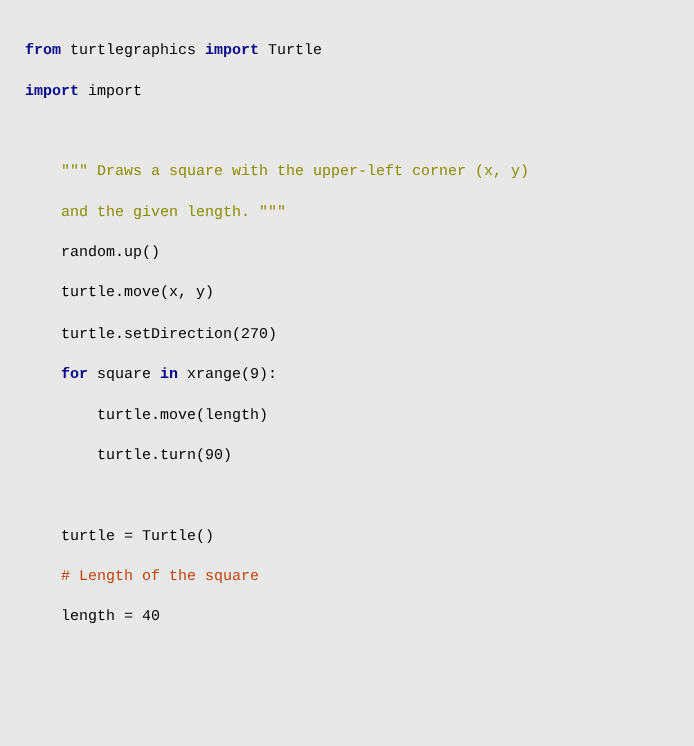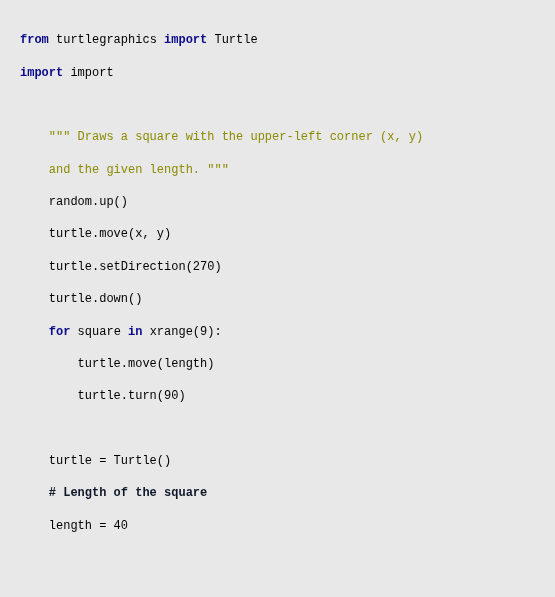--- a/index.html
+++ b/index.html
@@ -20,38 +20,36 @@
       white-space: pre;
     }
     .kw {
       color: #0a0a8a;
       font-weight: bold;
     }
     .str {
       color: #8b8b00;
     }
     .comment {
-      color: #0f172a;
-      font-weight: bold;
+      color: #c2410c;
     }
     .line { display: block; }
   </style>
 </head>
 <body>
 
 <div class="code-block">
 <span class="line"><span class="kw">from</span><span> turtlegraphics </span><span class="kw">import</span><span> Turtle</span></span>
 <span class="line"><span class="kw">import</span><span> import</span></span>
 <span class="line"> </span>
 <span class="line"><span class="str">    """ Draws a square with the upper-left corner (x, y)</span></span>
 <span class="line"><span class="str">    and the given length. """</span></span>
 <span class="line"><span>    random.up()</span></span>
 <span class="line"><span>    turtle.move(x, y)</span></span>
 <span class="line"><span>    turtle.setDirection(270)</span></span>
-<span class="line"><span>    turtle.down()</span></span>
 <span class="line"><span>    </span><span class="kw">for</span><span> square </span><span class="kw">in</span><span> xrange(9):</span></span>
 <span class="line"><span>        turtle.move(length)</span></span>
 <span class="line"><span>        turtle.turn(90)</span></span>
 <span class="line"> </span>
 <span class="line"><span>    turtle = Turtle()</span></span>
 <span class="line"><span class="comment">    # Length of the square</span></span>
 <span class="line"><span>    length = 40</span></span>
 
 
 

